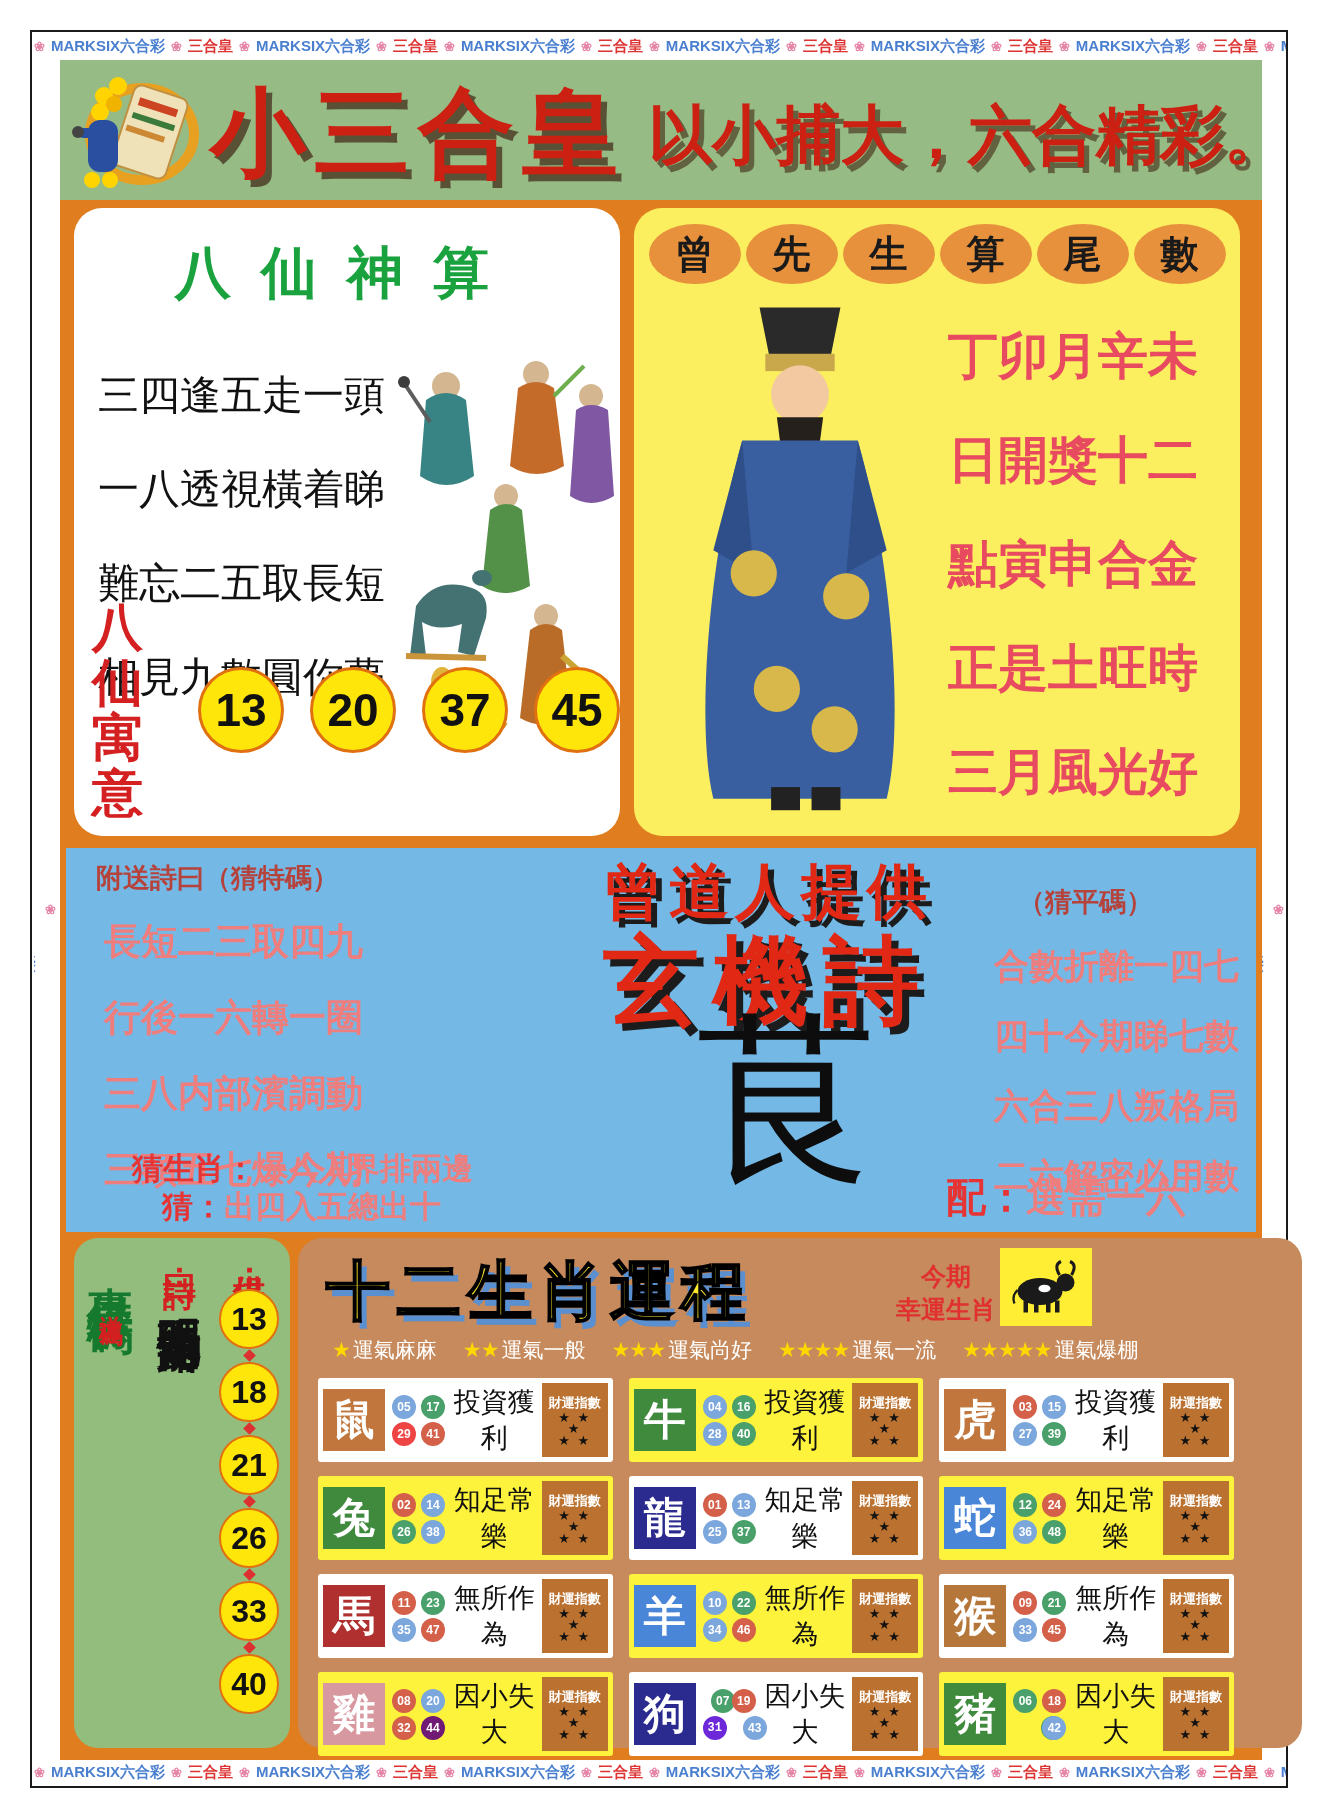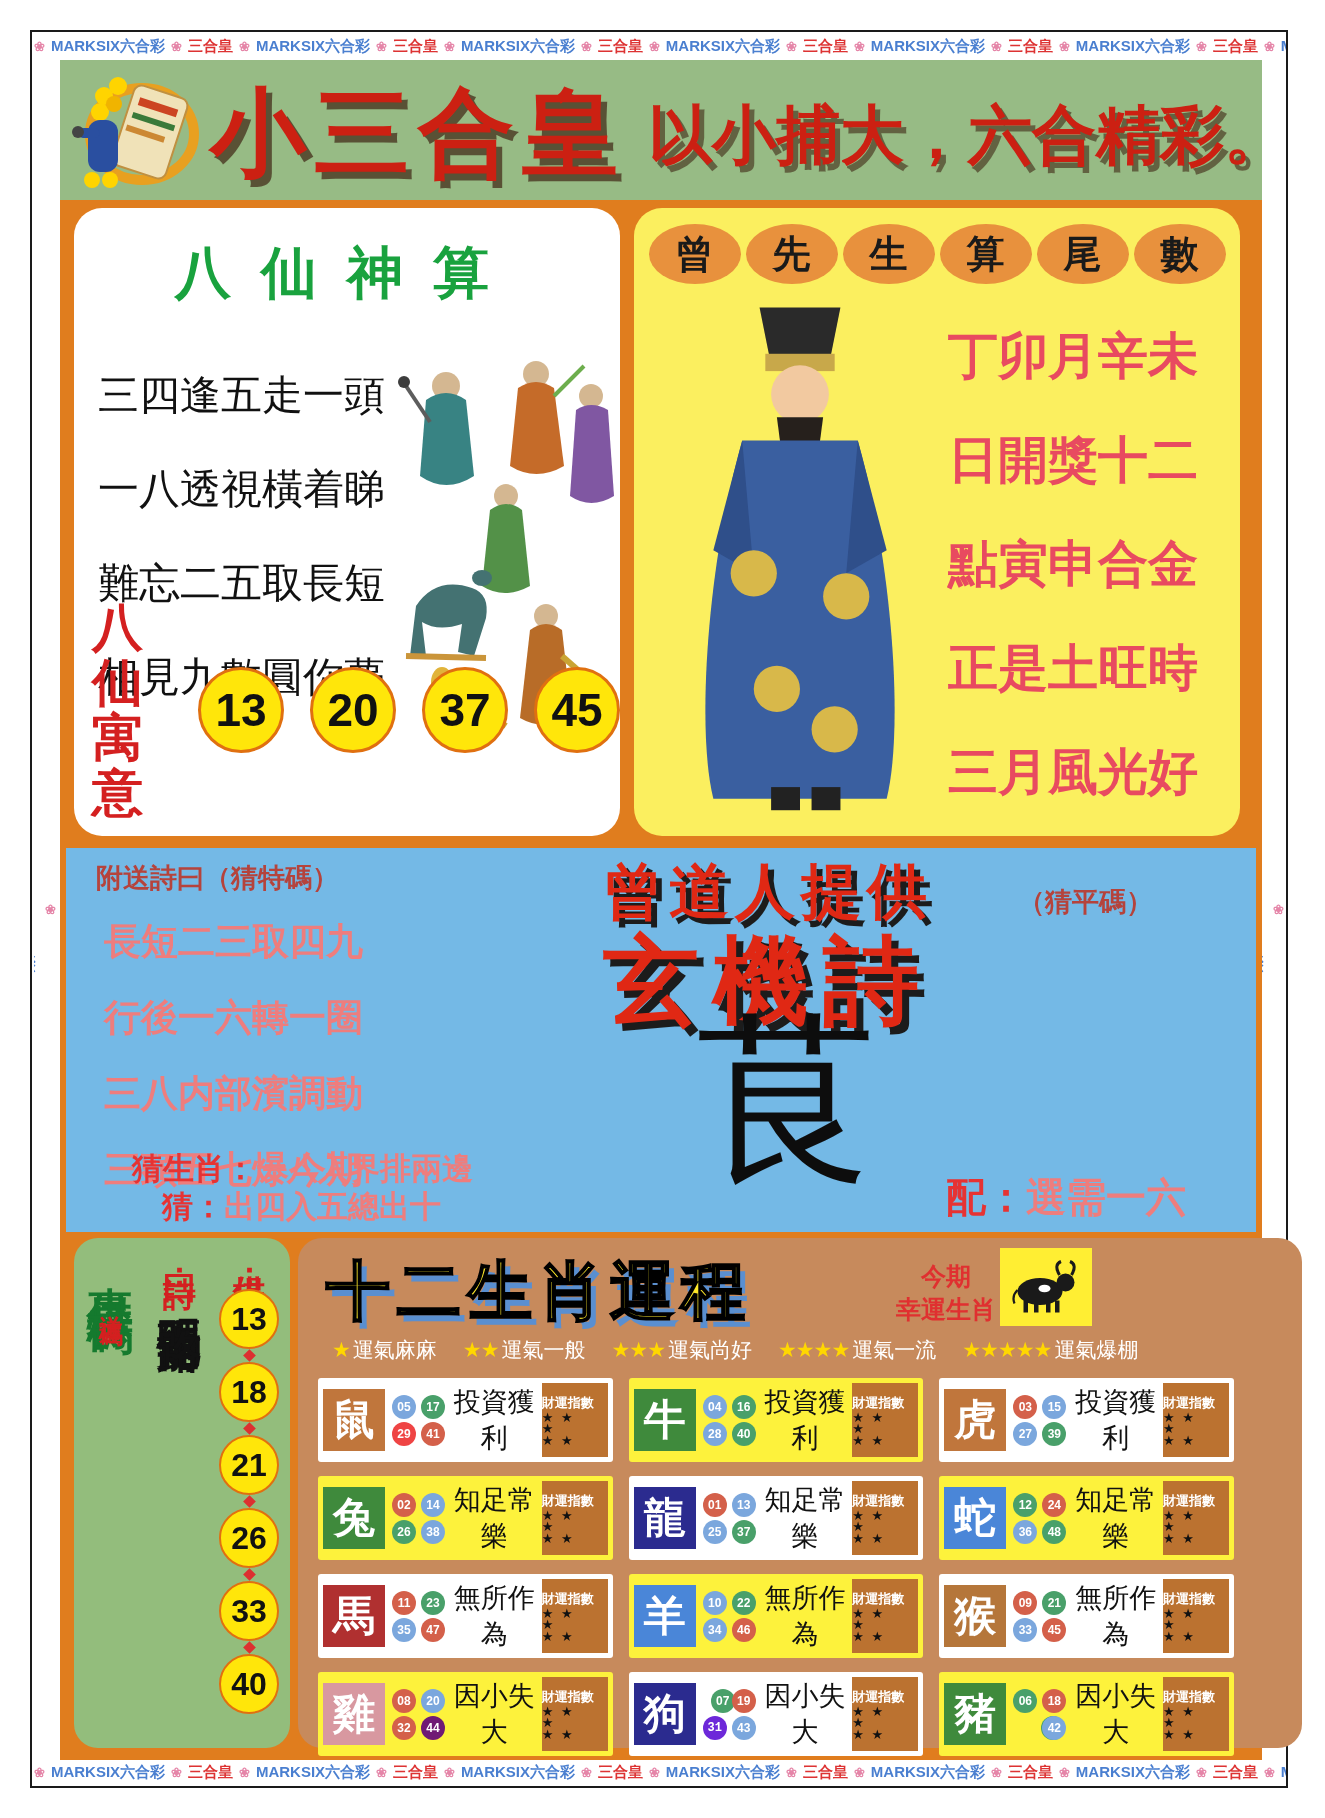--- a/index.html
+++ b/index.html
@@ -96,21 +96,21 @@
   .zd-grid{position:absolute;left:20px;top:140px;width:916px;display:grid;
         grid-template-columns:repeat(3,1fr);column-gap:16px;row-gap:14px;}
   .cell{height:74px;display:flex;align-items:center;padding:5px;border-radius:3px;box-sizing:content-box;}
   .an-box{width:62px;height:62px;flex:none;display:flex;align-items:center;justify-content:center;
         font-size:42px;font-weight:bold;color:#ffffff;font-family:"Liberation Serif",serif;}
   .nums{display:grid;grid-template-columns:26px 26px;gap:3px;margin-left:7px;flex:none;}
   .nb{width:24px;height:24px;border-radius:50%;display:flex;align-items:center;justify-content:center;
         font-size:12px;font-weight:bold;color:#fff;}
   .fortune{flex:1;text-align:center;font-size:27px;color:#111;font-family:"Liberation Serif",serif;}
   .caiyun{width:66px;height:74px;flex:none;background:#bb7230;display:flex;flex-direction:column;
-        align-items:flex-start;justify-content:center;}
+        align-items:center;justify-content:center;}
   .caiyun .cl{color:#fff;font-size:13px;font-weight:bold;white-space:nowrap;}
   .caiyun .srow{color:#111;font-size:13px;line-height:.85;letter-spacing:2px;}
 </style>
 </head>
 <body>
 
 <div class="page">
   <div class="frame-line"></div>
   <div class="strip strip-h">
       <span class="bf">❀</span>
@@ -316,20 +316,26 @@
       <div class="bl-g1">
         <span class="lab-red">猜生肖：</span><span class="txt-salmon">一八入界排兩邊</span>
       </div>
       <div class="bl-g2">
         <span class="lab-red">猜：</span><span class="txt-salmon">出四入五總出十</span>
       </div>
       <div class="bl-provider">曾道人提供</div>
       <div class="bl-xuanji">玄機詩</div>
       <div class="big-char">茛</div>
       <div class="bl-rh">（猜平碼）</div>
+      <div class="bl-rv">
+          <div>合數折離一四七</div>
+          <div>四十今期睇七數</div>
+          <div>六合三八叛格局</div>
+          <div>二六解密必用數</div>
+        </div>
       <div class="bl-pei">
         <span class="lab-red">配：</span><span class="txt-salmon">選需一六</span>
       </div>
     </div>
 
     <div class="p-special">
       <div class="sp-col1">
         <div class="vtx sp-main">專供特碼</div>
         <div class="vtx sp-sub">送連碼</div>
       </div>
@@ -557,21 +563,21 @@
               <div class="srow">★</div>
               <div class="srow">★ ★</div>
             </div>
           </div>
           <div class="cell" style="background: rgb(255, 255, 255);">
             <div class="an-box" style="background: rgb(43, 43, 143);">狗</div>
             <div class="nums">
               <span class="nb" style="background: rgb(73, 160, 106); margin-left: 8px;">07</span>
               <span class="nb" style="background: rgb(212, 96, 74);">19</span>
               <span class="nb" style="background: #6d28d9; font-family: Liberation Mono, monospace;">31</span>
-              <span class="nb" style="background: rgb(123, 167, 221);">43</span>
+              <span class="nb" style="background: rgb(123, 167, 221); margin-left: 11px;">43</span>
             </div>
             <div class="fortune">因小失大</div>
             <div class="caiyun">
               <div class="cl">財運指數</div>
               <div class="srow">★ ★</div>
               <div class="srow">★</div>
               <div class="srow">★ ★</div>
             </div>
           </div>
           <div class="cell" style="background: rgb(253, 242, 60);">

